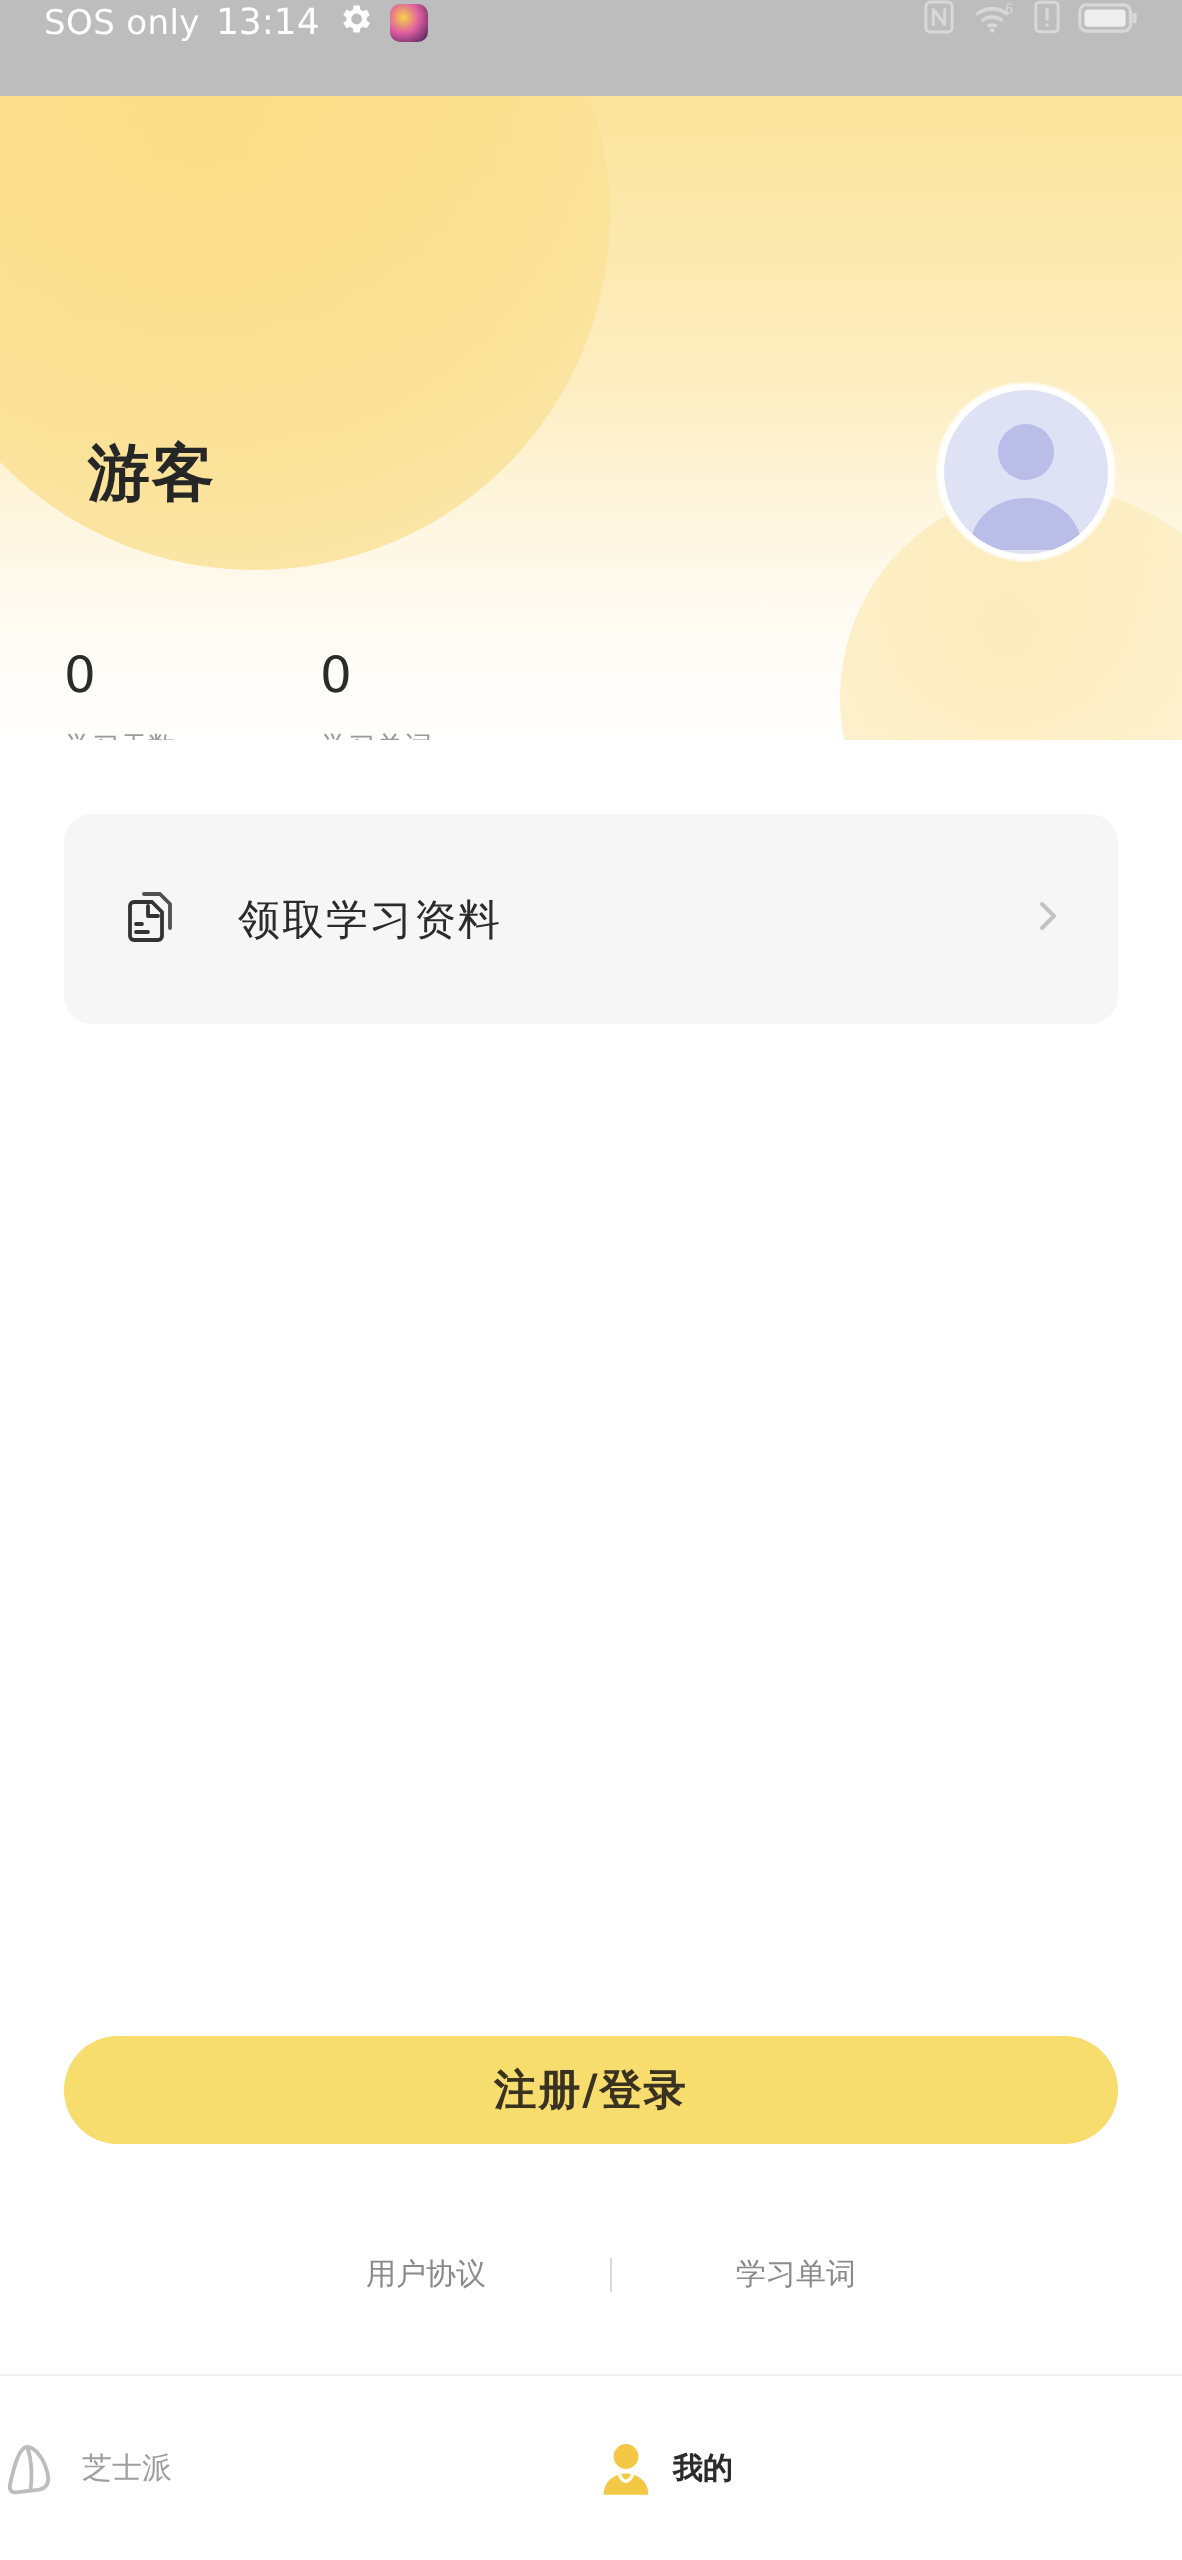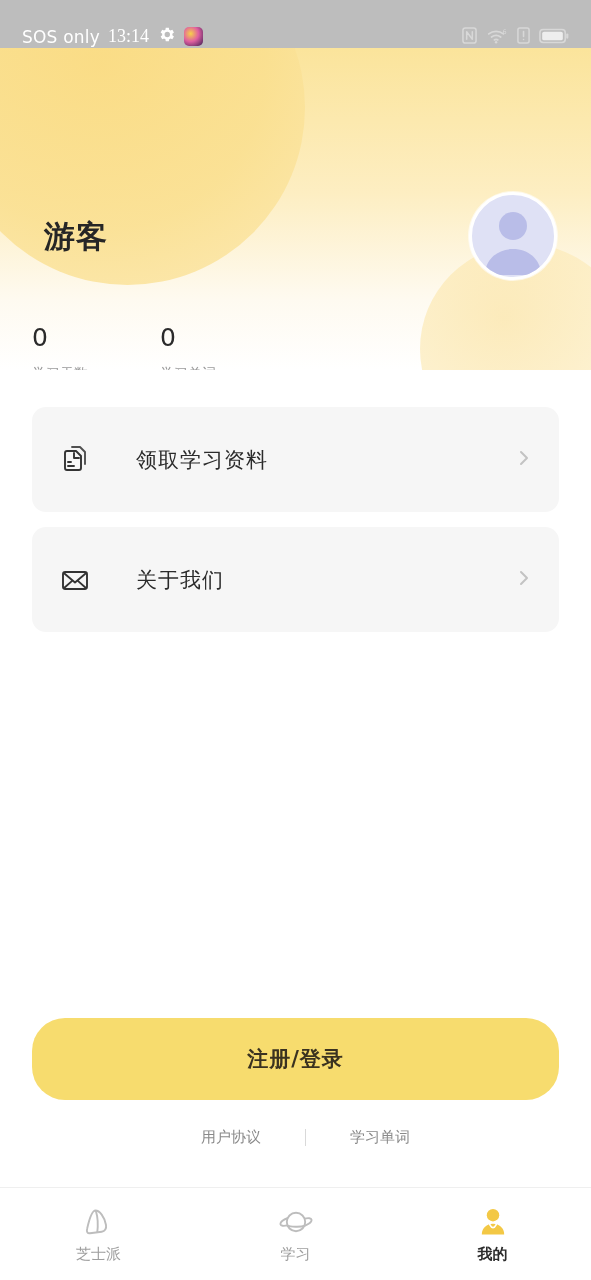--- a/index.html
+++ b/index.html
@@ -7,26 +7,26 @@
     width:591px; height:1280px;
     font-family:"DejaVu Sans","Liberation Sans",sans-serif;
     background:#ffffff;
     overflow:hidden;
   }
   #app { position:relative; width:591px; height:1280px; background:#ffffff; }
 
   
   .statusbar{
     position:absolute; top:0; left:0; width:591px; height:48px;
-    background:#bdbdbd; display:flex; align-items:flex-end;
+    background:#bdbdbd; display:flex; align-items:flex-start;
     padding:0 22px; z-index:30;
   }
   .sb-left{ display:flex; align-items:center; gap:8px; }
   .sb-text{ color:#ffffff; font-size:17px; letter-spacing:.2px; }
-  .sb-time{ color:#ffffff; font-size:18px; font-weight:400;font-family:Liberation Serif, serif; }
+  .sb-time{ color:#ffffff; font-size:18px; font-weight:400; }
   .sb-right{ margin-left:auto; display:flex; align-items:center; gap:9px; }
   .sb-ico{ display:block; }
   .app-badge{
     width:19px;height:19px;border-radius:5px;
     background:radial-gradient(circle at 35% 35%,#f7d14a 0%,#e05fa0 45%,#3b1d52 100%);
     display:inline-block;
   }
 
   
   .header{
@@ -63,50 +63,50 @@
   }
   .stat{ width:128px; }
   .stat-num{ font-size:25px; color:#2b2b2b; line-height:1.25; }
   .stat-lbl{ font-size:14px; color:#9a9a9a; margin-top:12px; }
 
   
   .menu{ position:absolute; left:32px; top:407px; width:527px; }
   .menu-item{
     position:relative; height:105px; margin-bottom:15px;
     background:#f6f6f6; border-radius:14px;
-    display:flex; align-items:center; padding:0 25px;gap:17px;
+    display:flex; align-items:center; padding:0 25px;
   }
   .mi-icon{ width:36px; height:36px; flex:0 0 36px; display:flex; align-items:center; justify-content:center; }
   .mi-label{ font-size:21px; color:#2b2b2b; margin-left:26px; letter-spacing:1px; }
   .mi-chev{ margin-left:auto; }
 
   
   .login-btn{
-    position:absolute; left:32px; top:1018px; width:527px; height:82px;
+    position:absolute; left:32px; top:1018px; width:527px; height:54px;
     background:#f7dc6e; border-radius:33px; border:0;
     display:flex; align-items:center; justify-content:center;
     font-family:inherit; font-size:21px; font-weight:bold; color:#3a3220;
     letter-spacing:1px; cursor:pointer;
   }
   .legal{
     position:absolute; left:0; top:1128px; width:591px;
-    display:flex; align-items:center; justify-content:center; gap:0;
+    display:flex; align-items:center; justify-content:center; gap:18px;
     font-size:15px; color:#8a8a8a;padding-left:20px;
   }
   .legal a{ color:#8a8a8a; text-decoration:none; }
   .legal .sep{ width:1px; height:17px; background:#d9d9d9; margin:0 44px; }
 
   
   .tabbar{
     position:absolute; left:0; bottom:0; width:591px; height:93px;
     background:#ffffff; border-top:1px solid #efefef;
     display:flex; align-items:center;
   }
   .tab{
-    flex:1; display:flex; flex-direction:column; align-items:center; gap:7px;
+    flex:1; display:flex; flex-direction:row; align-items:center; gap:7px;
     cursor:pointer;
   }
   .tab-ico{ height:34px; display:flex; align-items:flex-end; }
   .tab-lbl{ font-size:15px; color:#9e9e9e; }
   .tab.active .tab-lbl{ color:#2b2b2b; font-weight:bold;text-align:center; }
 </style>
 </head>
 <body>
 
 <div id="app">
@@ -193,35 +193,20 @@
       </span>
       <span class="mi-label">领取学习资料</span>
       <span class="mi-chev">
         <svg width="20" height="20" viewBox="0 0 20 20" fill="none" stroke="#c3c3c3" stroke-width="2" stroke-linecap="round" stroke-linejoin="round">
             <path d="M7 4l6 6-6 6"></path>
           </svg>
       </span>
     </div>
 
 
-    <div class="menu-item">
-      <span class="mi-icon">
-        <svg width="32" height="32" viewBox="0 0 32 32" fill="none" stroke="#333" stroke-width="1.9" stroke-linejoin="round">
-          <rect x="4" y="8" width="24" height="17" rx="2.2"></rect>
-          <path d="M4.8 9l11.2 9.4L27.2 9"></path>
-          <path d="M4.8 24.2l8.6-7.6M27.2 24.2l-8.6-7.6"></path>
-        </svg>
-      </span>
-      <span class="mi-label">关于我们</span>
-      <span class="mi-chev">
-        <svg width="20" height="20" viewBox="0 0 20 20" fill="none" stroke="#c3c3c3" stroke-width="2" stroke-linecap="round" stroke-linejoin="round">
-            <path d="M7 4l6 6-6 6"></path>
-          </svg>
-      </span>
-    </div>
 
   </div>
 
   <button class="login-btn">注册/登录</button>
 
   <div class="legal">
     <a href="#">用户协议</a>
     <span class="sep"></span>
     <a href="#">学习单词</a>
   </div>
@@ -231,30 +216,20 @@
     <div class="tab">
       <span class="tab-ico">
         <svg width="34" height="32" viewBox="0 0 34 32" fill="none" stroke="#bdbdbd" stroke-width="1.9" stroke-linejoin="round">
           <path d="M13.5 4.5c4 0 9 6 10.5 14.5 .6 3.4-1 6.4-4.3 6.8L8 27.2c-2.6.3-3.6-1.6-2.9-4.3C7 14.2 9.6 4.5 13.5 4.5z"></path>
           <path d="M13.8 4.8c1.6 5 2.6 13 1.4 22.2"></path>
         </svg>
       </span>
       <span class="tab-lbl">芝士派</span>
     </div>
 
-    <div class="tab">
-      <span class="tab-ico">
-        <svg width="34" height="32" viewBox="0 0 34 32" fill="none" stroke="#bdbdbd" stroke-width="1.9" stroke-linejoin="round">
-          <circle cx="17" cy="16" r="9.2"></circle>
-          <path d="M8.3 19.4c-3.8.9-6.4.5-6.8-1.2-.4-1.9 2.6-4.3 7.5-6.2M25.7 12.6c3.8-.9 6.4-.5 6.8 1.2.4 1.9-2.6 4.3-7.5 6.2"></path>
-          <path d="M8.1 19.3c3 1.7 14 1.9 17.8.3"></path>
-        </svg>
-      </span>
-      <span class="tab-lbl">学习</span>
-    </div>
 
 
     <div class="tab active">
       <span class="tab-ico">
         <svg width="34" height="32" viewBox="0 0 34 32">
           <circle cx="17" cy="9.2" r="6.2" fill="#f3c845"></circle>
           <path d="M5.8 28.4c0-6.3 5-10.6 11.2-10.6s11.2 4.3 11.2 10.6z" fill="#f3c845"></path>
           <path d="M13.8 18.6c1 2 1.9 3 3.2 3s2.2-1 3.2-3" fill="none" stroke="#ffffff" stroke-width="1.7" stroke-linecap="round"></path>
         </svg>
       </span>

